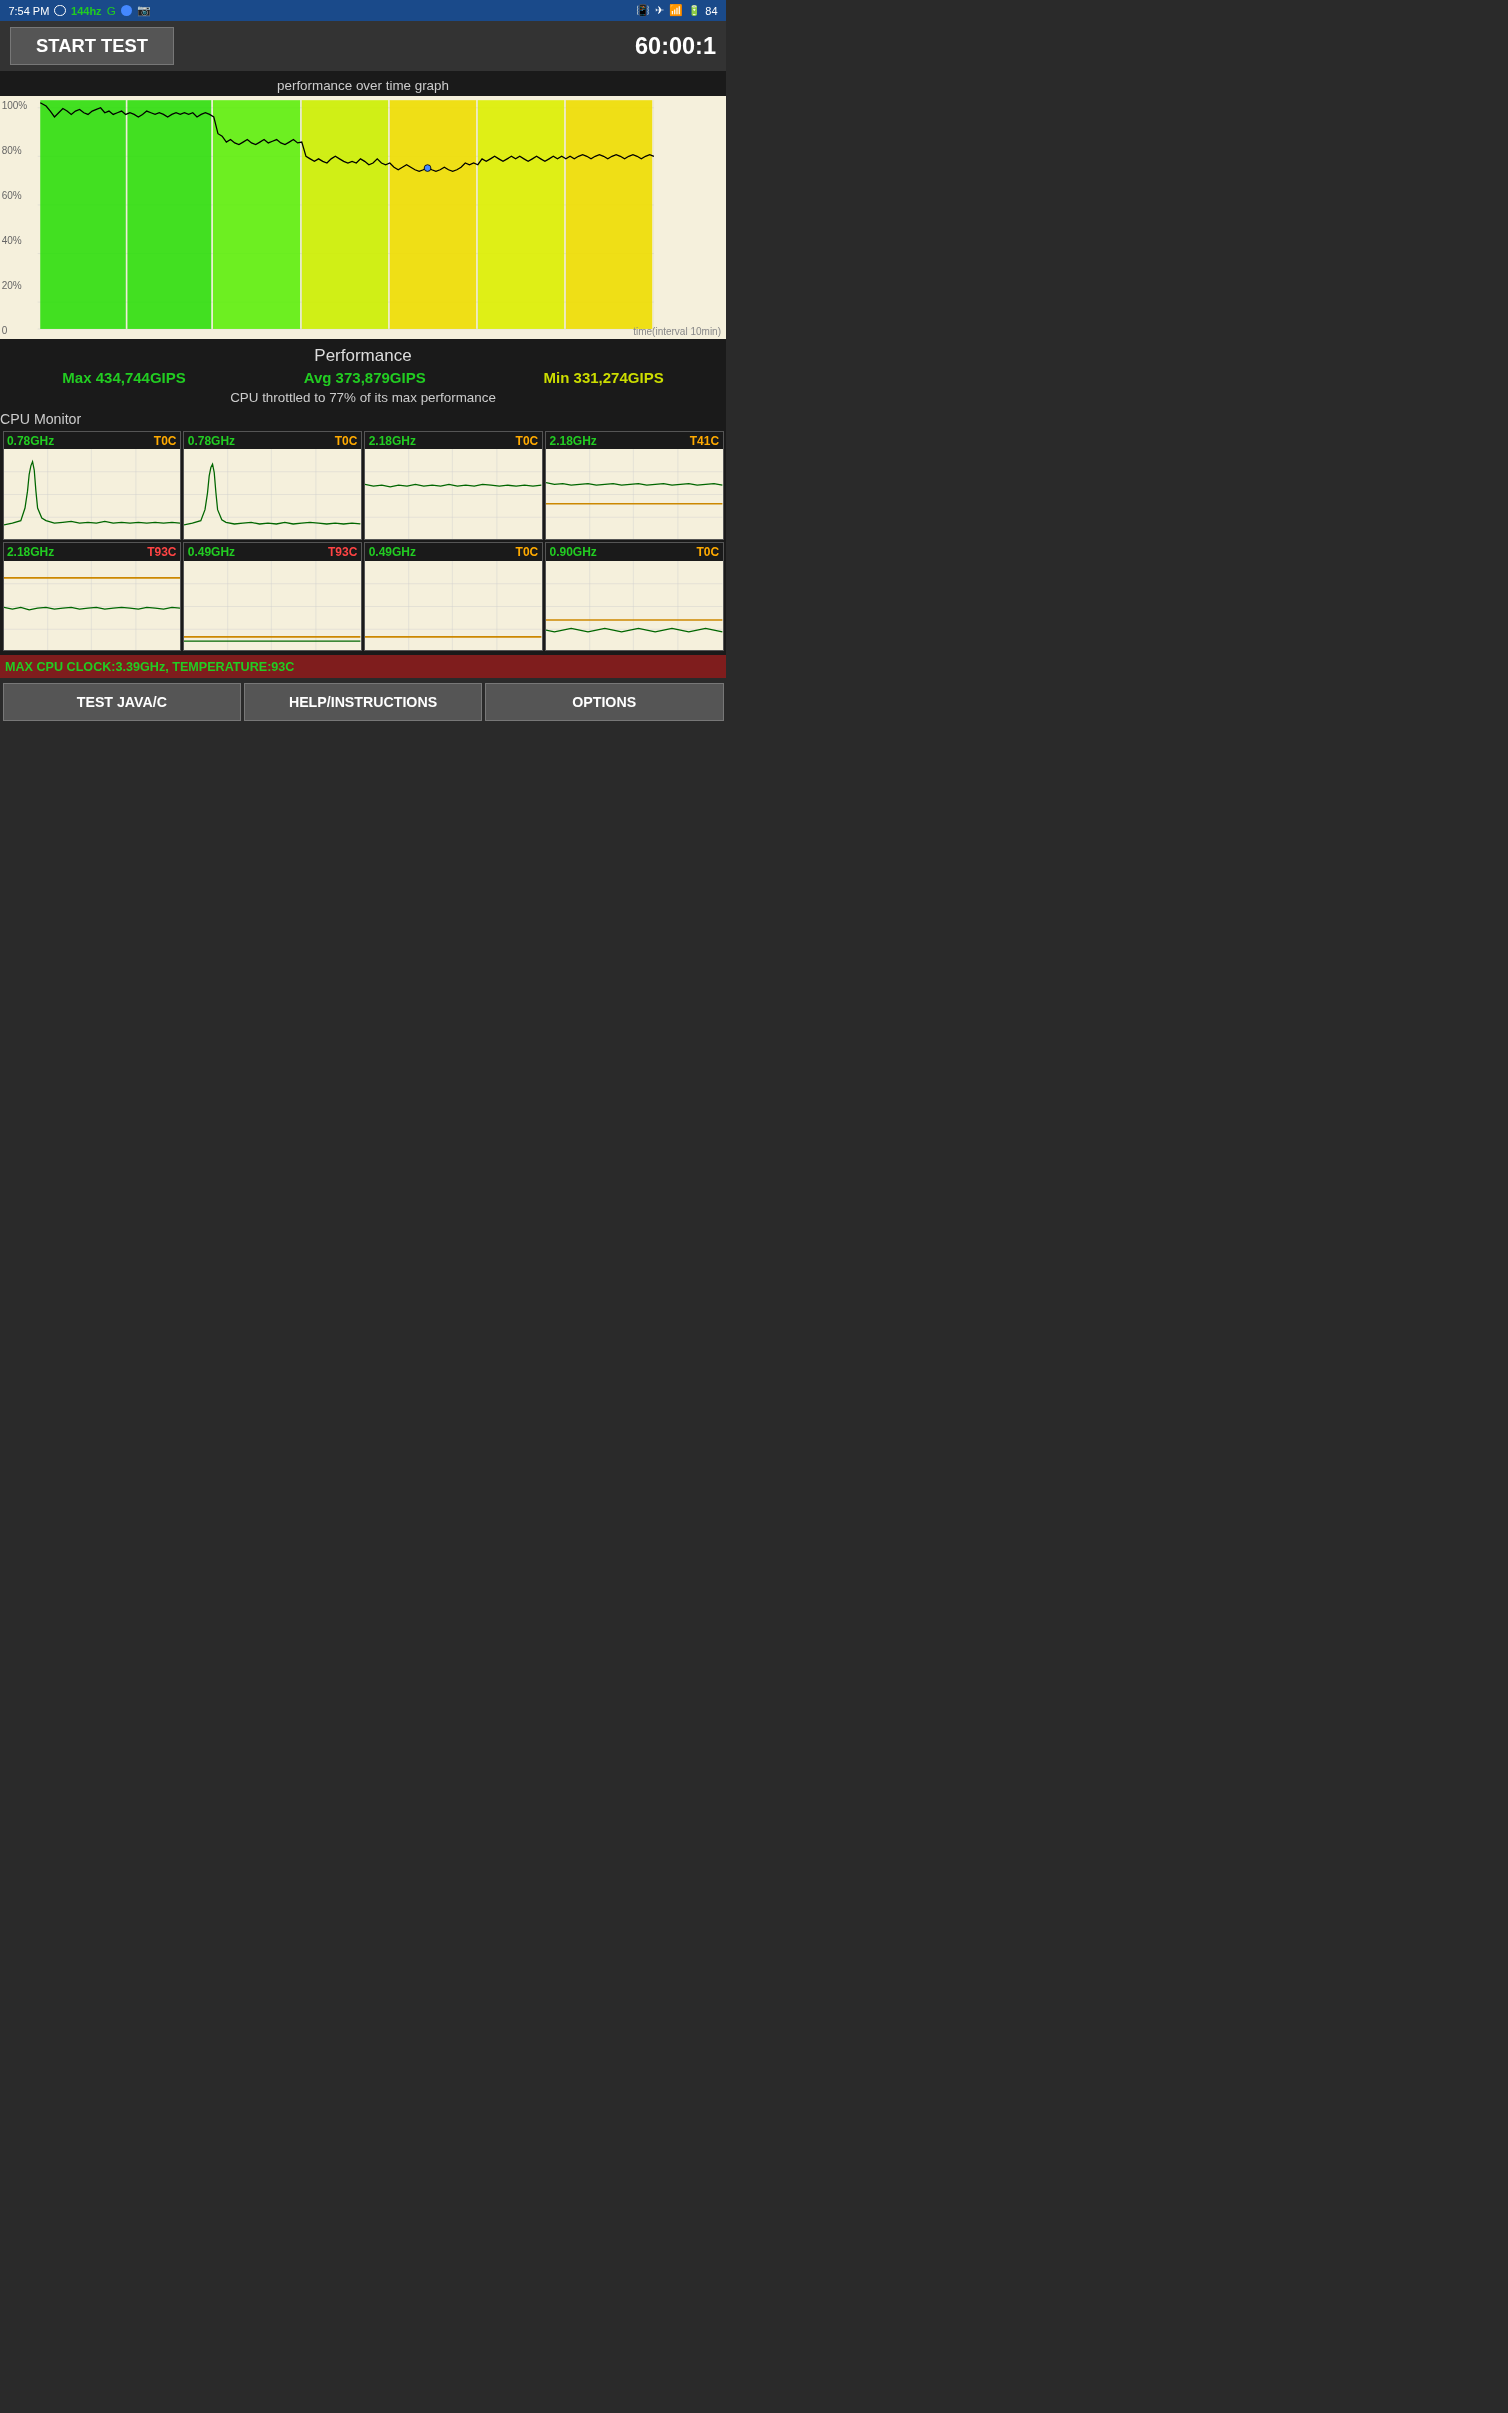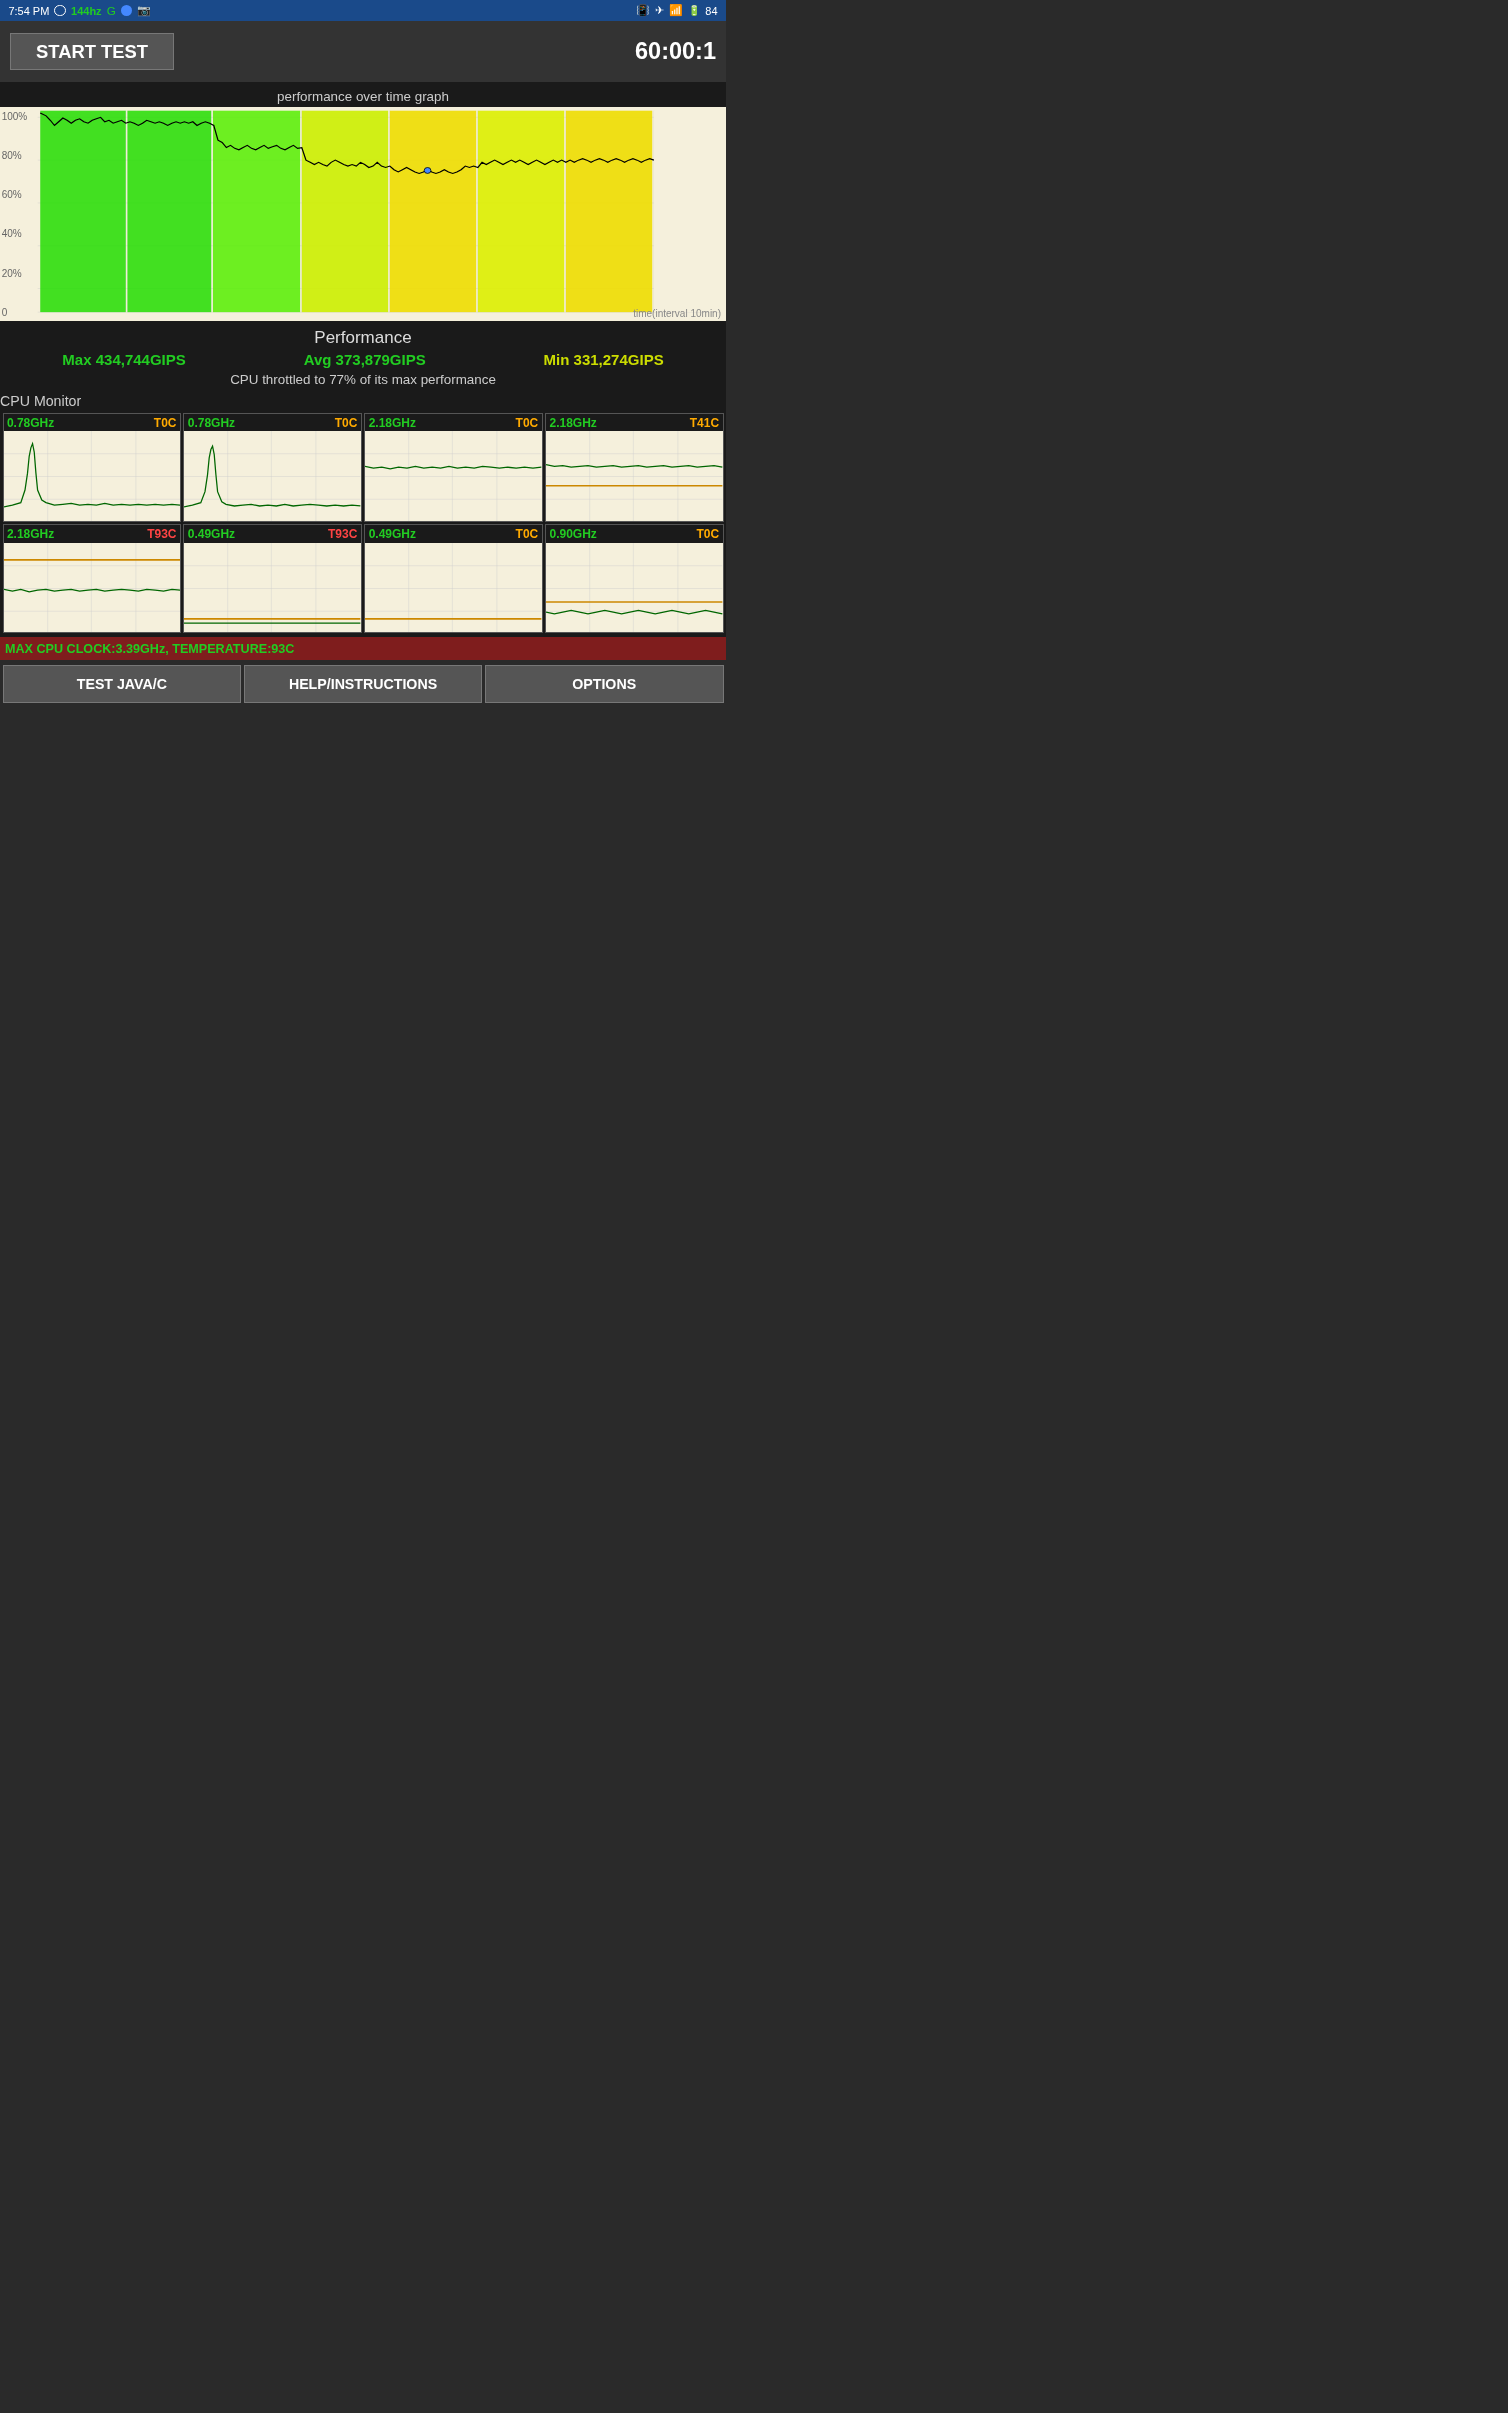--- a/index.html
+++ b/index.html
@@ -25,21 +25,21 @@
     .status-left { display: flex; align-items: center; gap: 5px; }
     .status-right { display: flex; align-items: center; gap: 5px; }
 
     
     .top-bar {
       background: #333;
       display: flex;
       align-items: center;
       justify-content: space-between;
       padding: 6.7px 10px;
-      height: 61px;
+      height: 50px;
       gap: 48px;
     }
     .start-test-btn {
       background: #555;
       color: white;
       border: 1.7px solid #777;
       font-size: 18.4px;
       font-weight: bold;
       padding: 6.7px 25px;
       cursor: pointer;
@@ -57,21 +57,21 @@
     }
     .graph-title {
       text-align: center;
       color: #ccc;
       font-size: 13.4px;
       margin: 3.4px 0;
     }
     .graph-container {
       position: relative;
       width: 100%;
-      height: 214px;
+      height: 243px;
       background: #f5f0dc;
       margin: 0;
     }
     .graph-canvas {
       width: 100%;
       height: 100%;
     }
     .graph-labels-y {
       position: absolute;
       left: 0;

